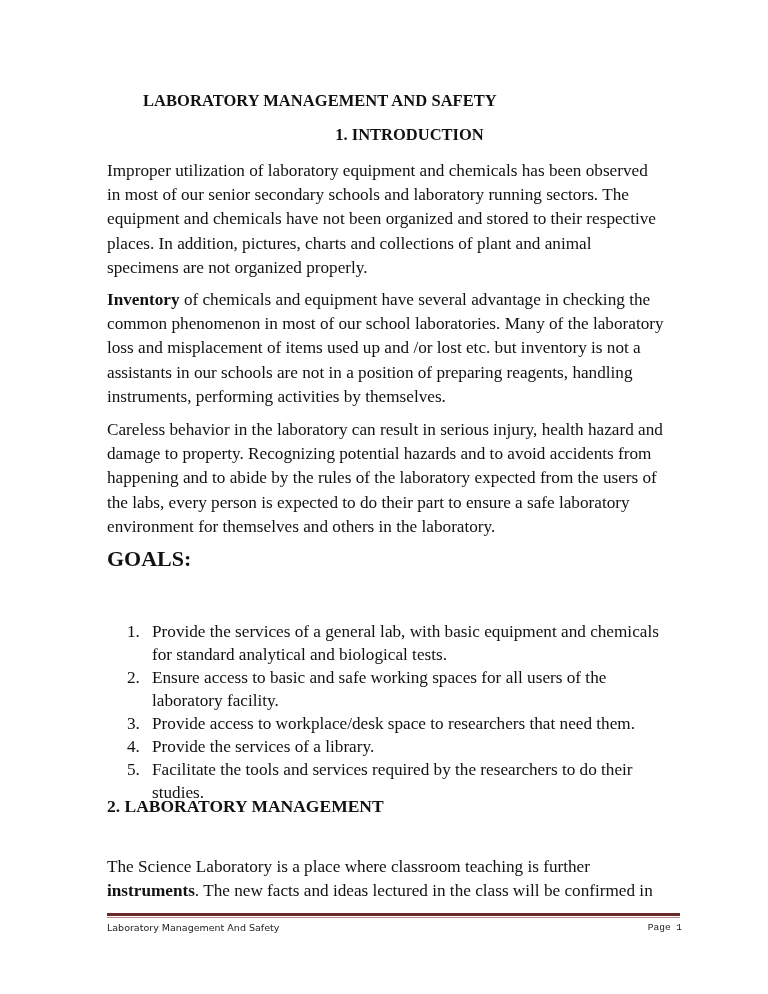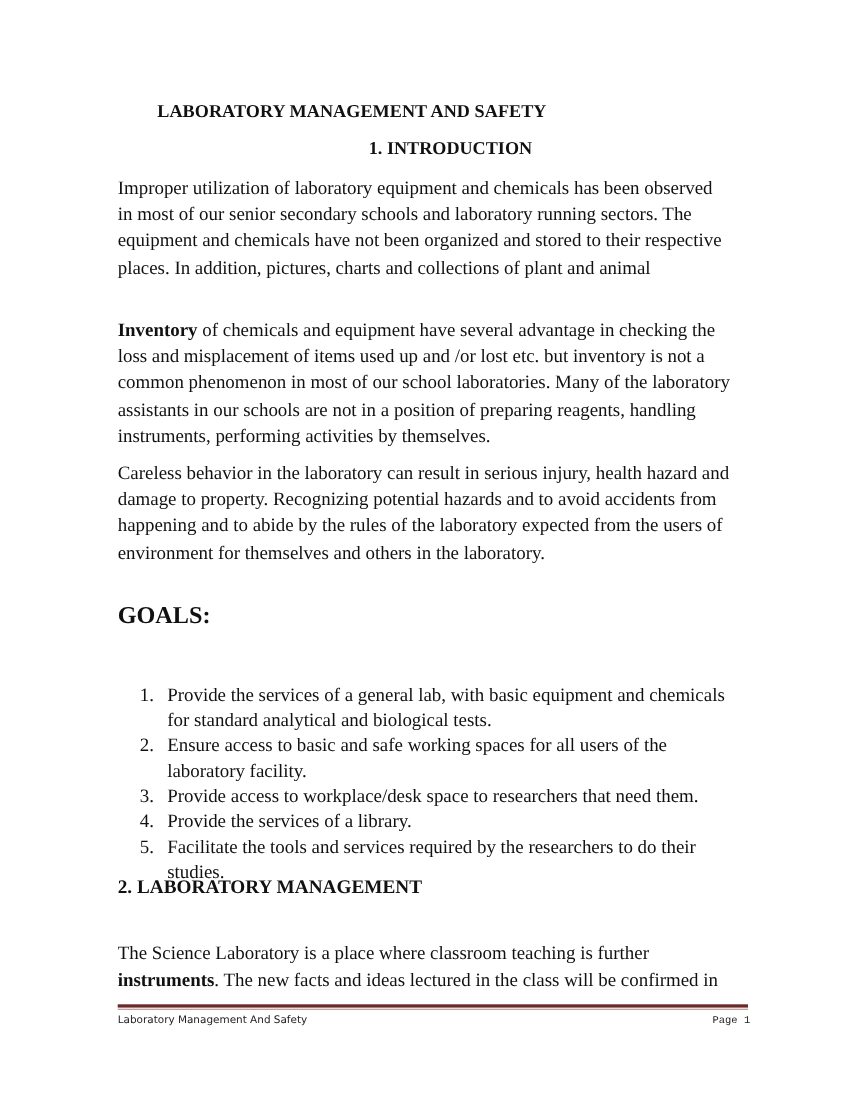--- a/index.html
+++ b/index.html
@@ -150,34 +150,36 @@
 
   <div class="doc-title">LABORATORY MANAGEMENT AND SAFETY</div>
 
   <div class="section-title-1">1.  INTRODUCTION</div>
 
   <p class="para p1">
     <span class="line">Improper utilization of laboratory equipment and chemicals has been observed</span>
     <span class="line">in most of our senior secondary schools and laboratory running sectors. The</span>
     <span class="line">equipment and chemicals have not been organized and stored to their respective</span>
     <span class="line">places. In addition, pictures, charts and collections of plant and animal</span>
+    <span class="line">specimens are not organized properly.</span>
   </p>
 
   <p class="para p2">
     <span class="line"><b>Inventory</b><span> of chemicals and equipment have several advantage in checking the</span></span>
+    <span class="line">common phenomenon in most of our school laboratories. Many of the laboratory</span>
     <span class="line">loss and misplacement of items used up and /or lost etc. but inventory is not a</span>
-    <span class="line">common phenomenon in most of our school laboratories. Many of the laboratory</span>
     <span class="line">assistants in our schools are not in a position of preparing reagents, handling</span>
     <span class="line">instruments, performing activities by themselves.</span>
   </p>
 
   <p class="para p3">
     <span class="line">Careless behavior in the laboratory can result in serious injury, health hazard and</span>
     <span class="line">damage to property. Recognizing potential hazards and to avoid accidents from</span>
     <span class="line">happening and to abide by the rules of the laboratory expected from the users of</span>
+    <span class="line">the labs, every person is expected to do their part to ensure a safe laboratory</span>
     <span class="line">environment for themselves and others in the laboratory.</span>
   </p>
 
   <div class="goals-heading">GOALS:</div>
 
 
   <ol class="goals-list">
     <li>
       <span class="num">1.</span>
       <span class="line">Provide the services of a general lab, with basic equipment and chemicals</span>

